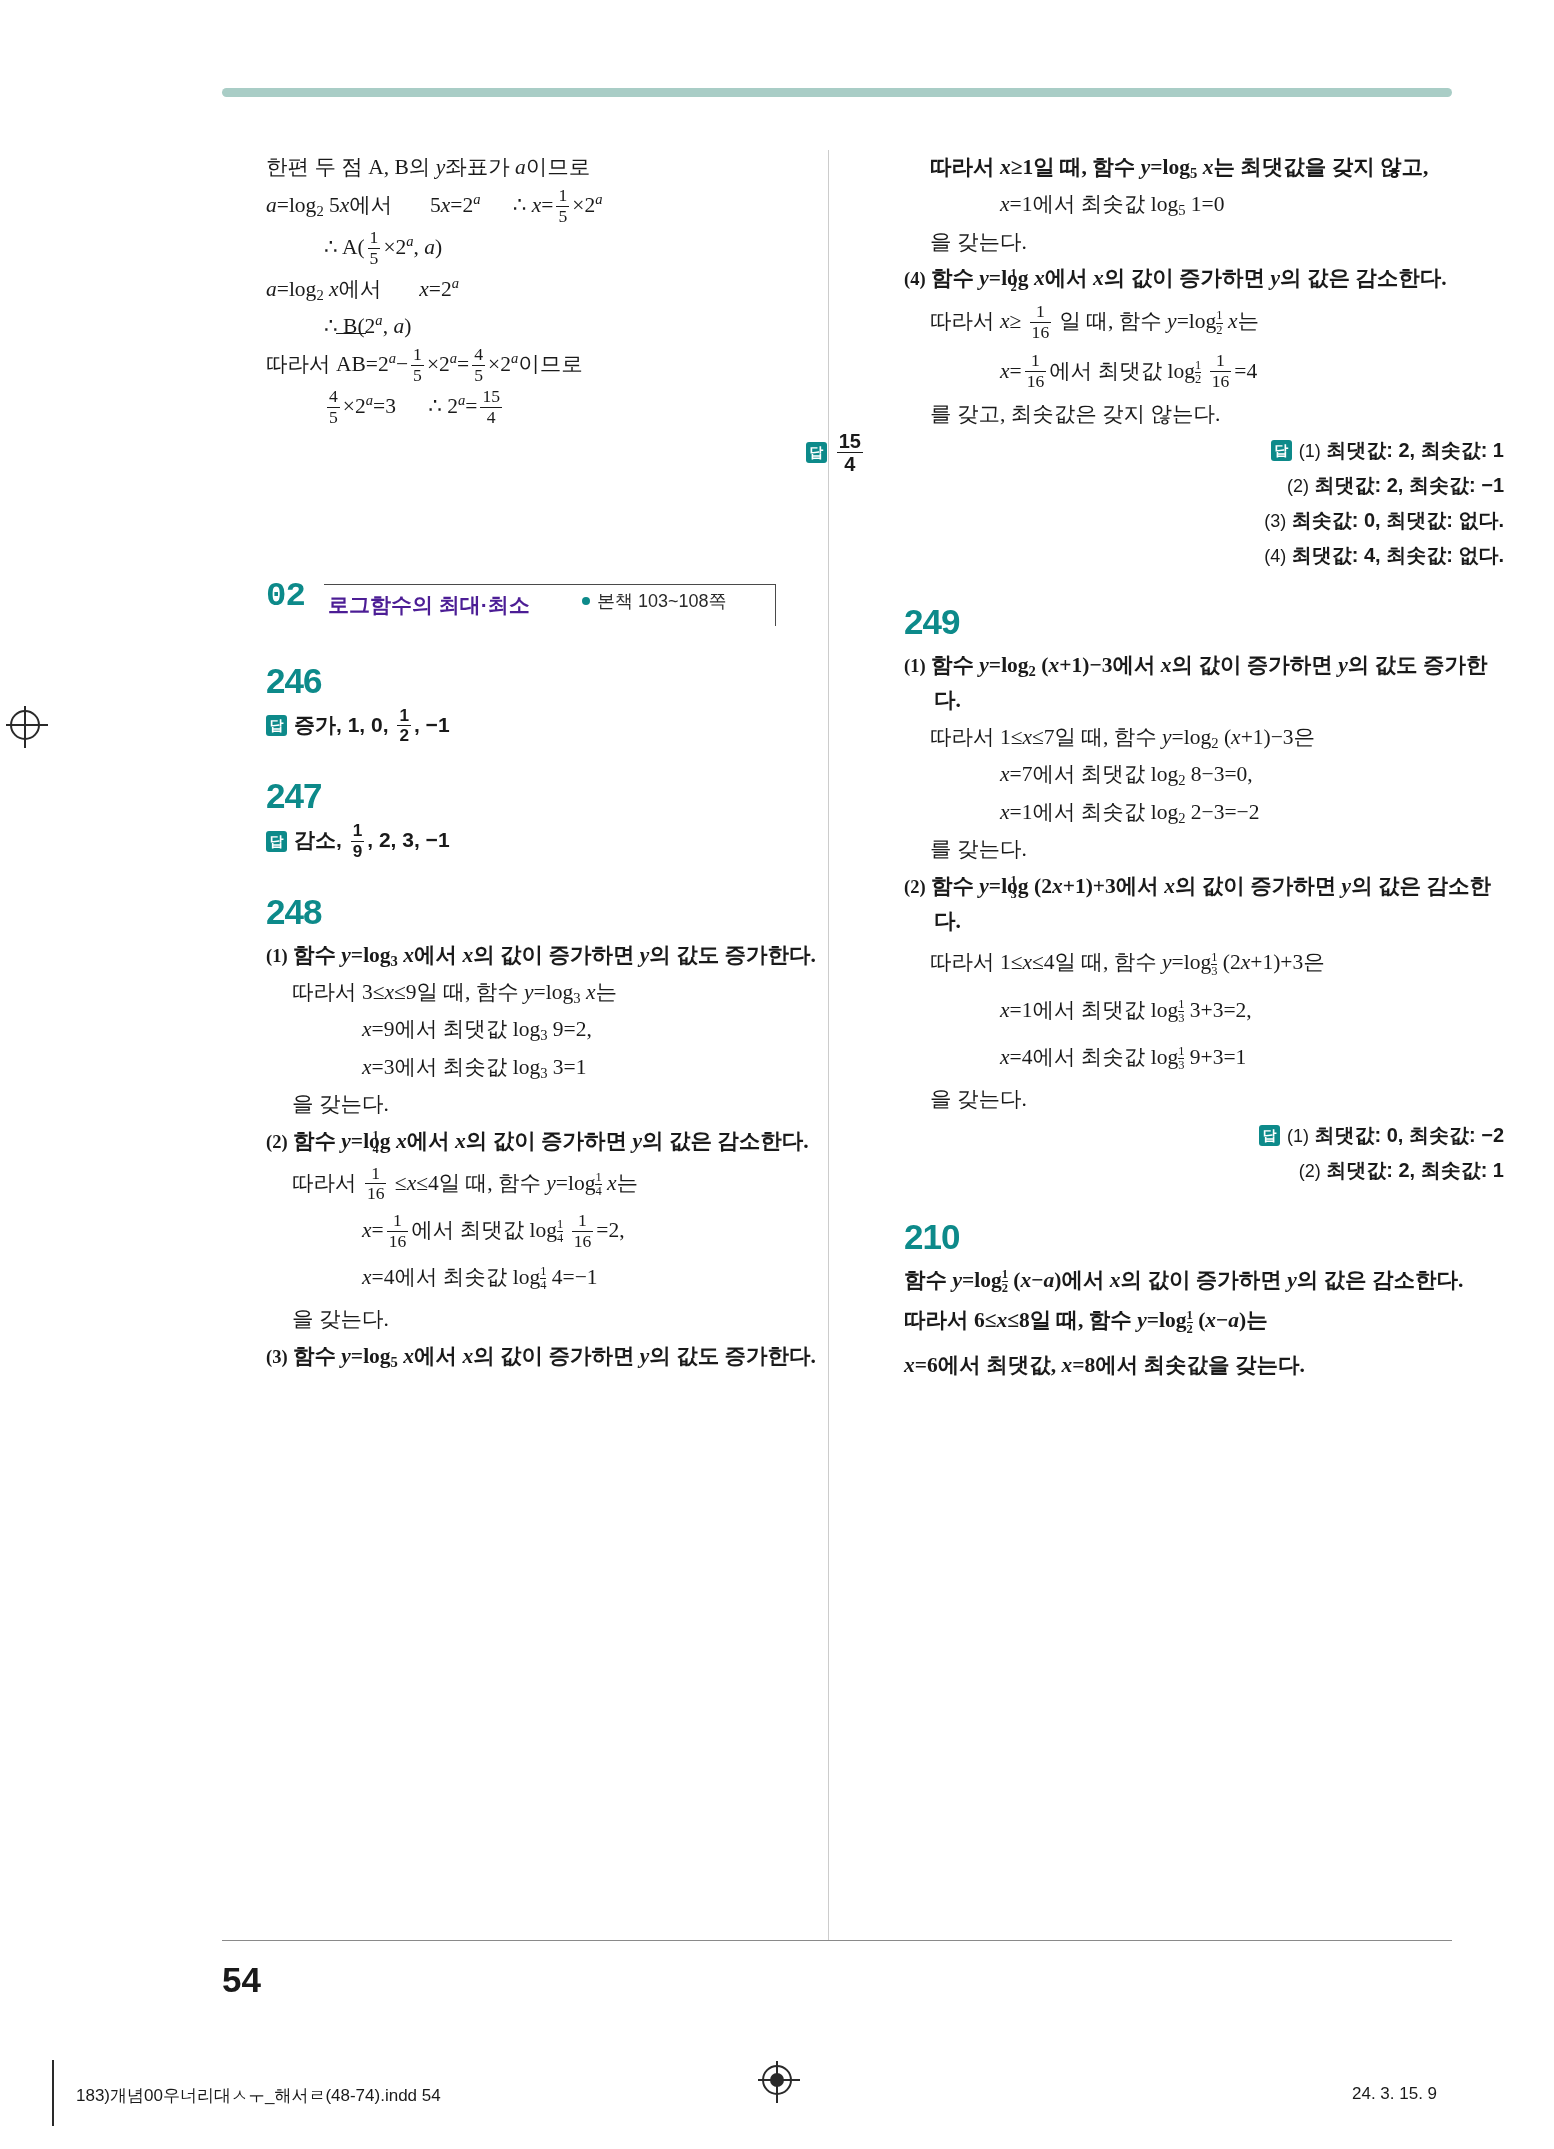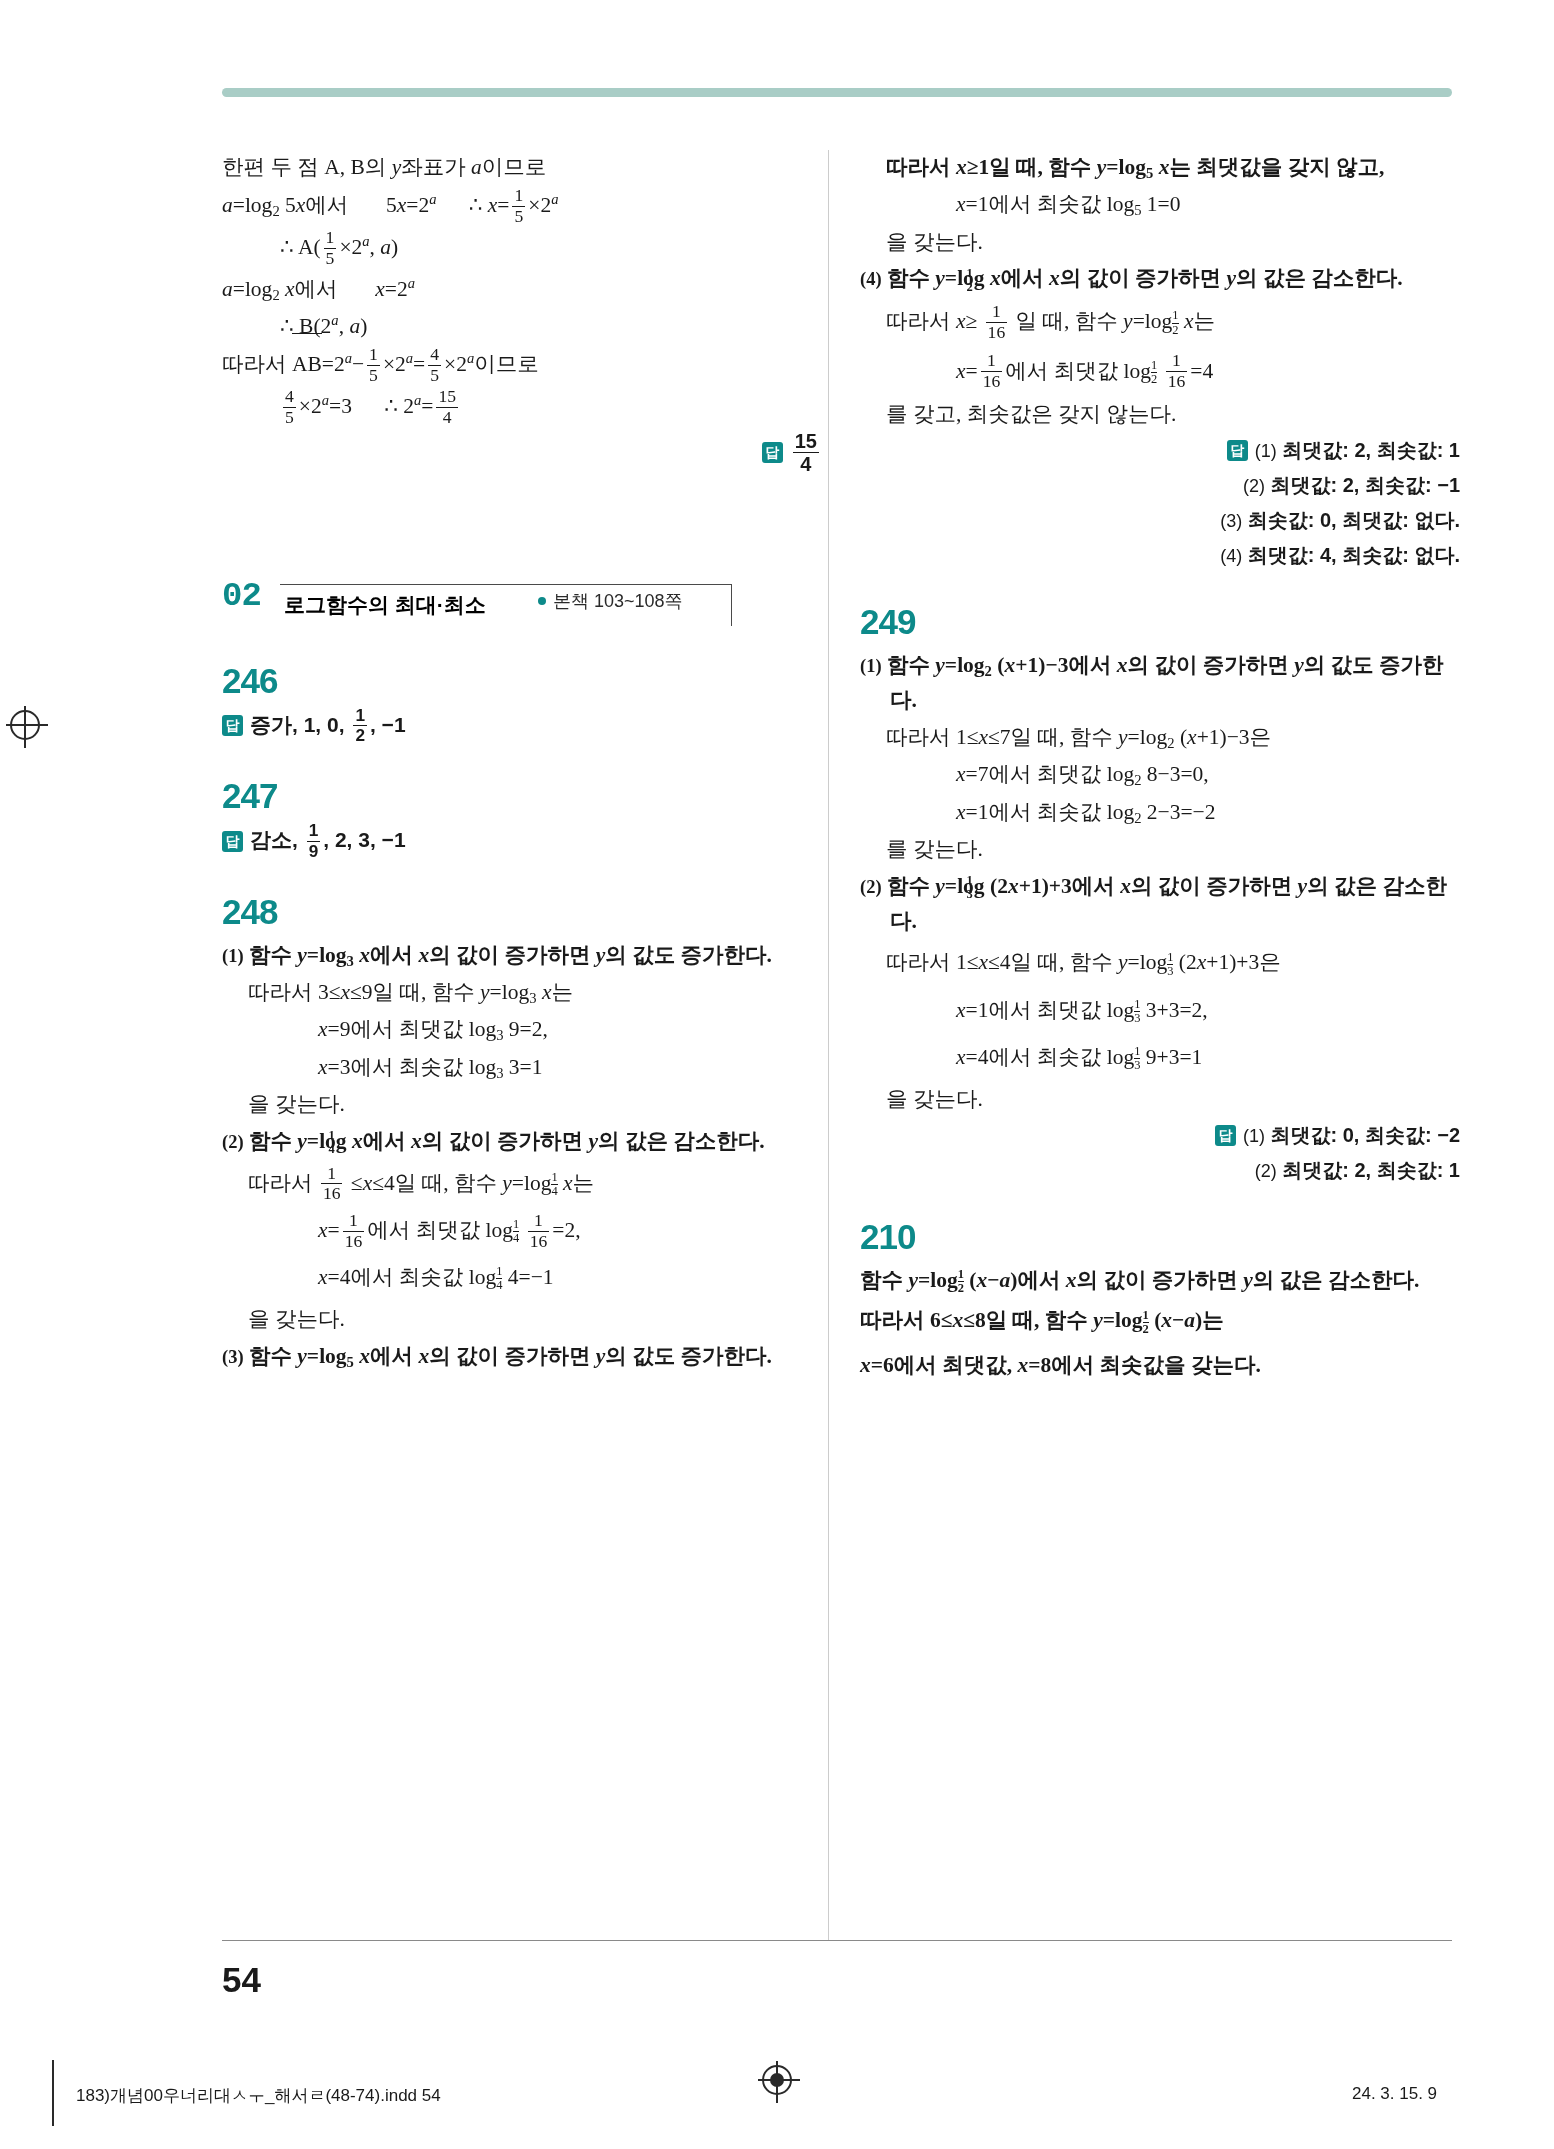--- a/index.html
+++ b/index.html
@@ -65,20 +65,21 @@
     width: 14px; height: 14px;
     background: #2a2a2a;
     border-radius: 50%;
   }
 
   
   .col {
     position: absolute;
     top: 150px;
     width: 600px;
+    margin-left: 44px;
   }
   .col-left { left: 222px; }
   .col-right { left: 860px; }
 
   .col-divider {
     position: absolute;
     left: 828px;
     top: 150px;
     width: 1px;
     height: 1790px;
@@ -157,21 +158,21 @@
     font-size: 34px;
     color: #0d8a8a;
     letter-spacing: -1px;
   }
   .section-title {
     position: absolute;
     left: 62px; top: 16px;
     font-family: "Liberation Sans", sans-serif;
     font-weight: bold;
     font-size: 21px;
-    color: #000000;
+    color: #4c1d95;
   }
   .section-rule {
     position: absolute;
     left: 58px; top: 9px;
     width: 452px;
     height: 1.5px;
     background: #4a4a4a;
   }
   .section-rule::after {
     content: "";

